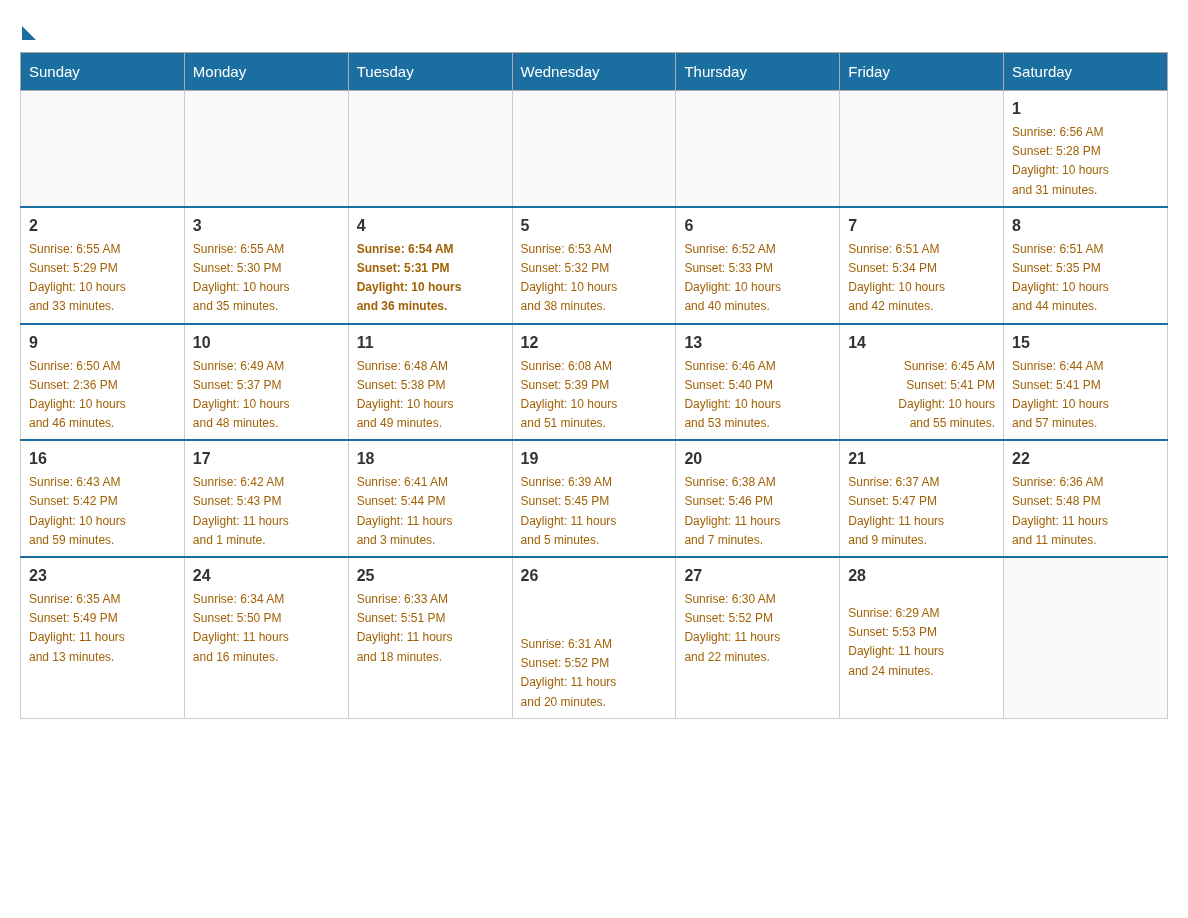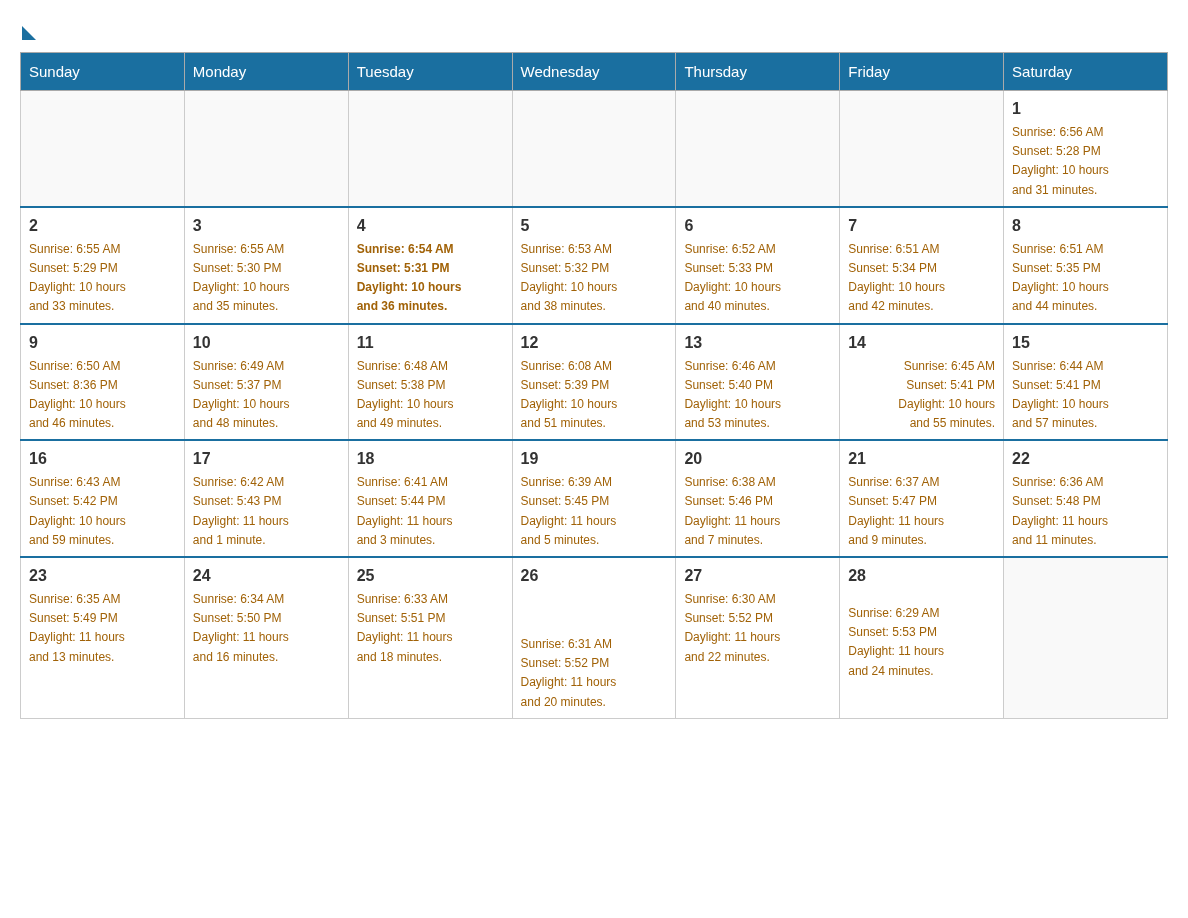--- a/index.html
+++ b/index.html
@@ -197,21 +197,21 @@
           <div class="day-info" style="white-space: pre-line;">Sunrise: 6:51 AM
 Sunset: 5:35 PM
 Daylight: 10 hours
 and 44 minutes.</div>
         </td>
       </tr>
       <tr class="row-divider">
         <td>
           <span class="day-number">9</span>
           <div class="day-info" style="white-space: pre-line;">Sunrise: 6:50 AM
-Sunset: 8:36 PM
+Sunset: 2:36 PM
 Daylight: 10 hours
 and 46 minutes.</div>
         </td>
         <td>
           <span class="day-number">10</span>
           <div class="day-info" style="white-space: pre-line;">Sunrise: 6:49 AM
 Sunset: 5:37 PM
 Daylight: 10 hours
 and 48 minutes.</div>
         </td>

